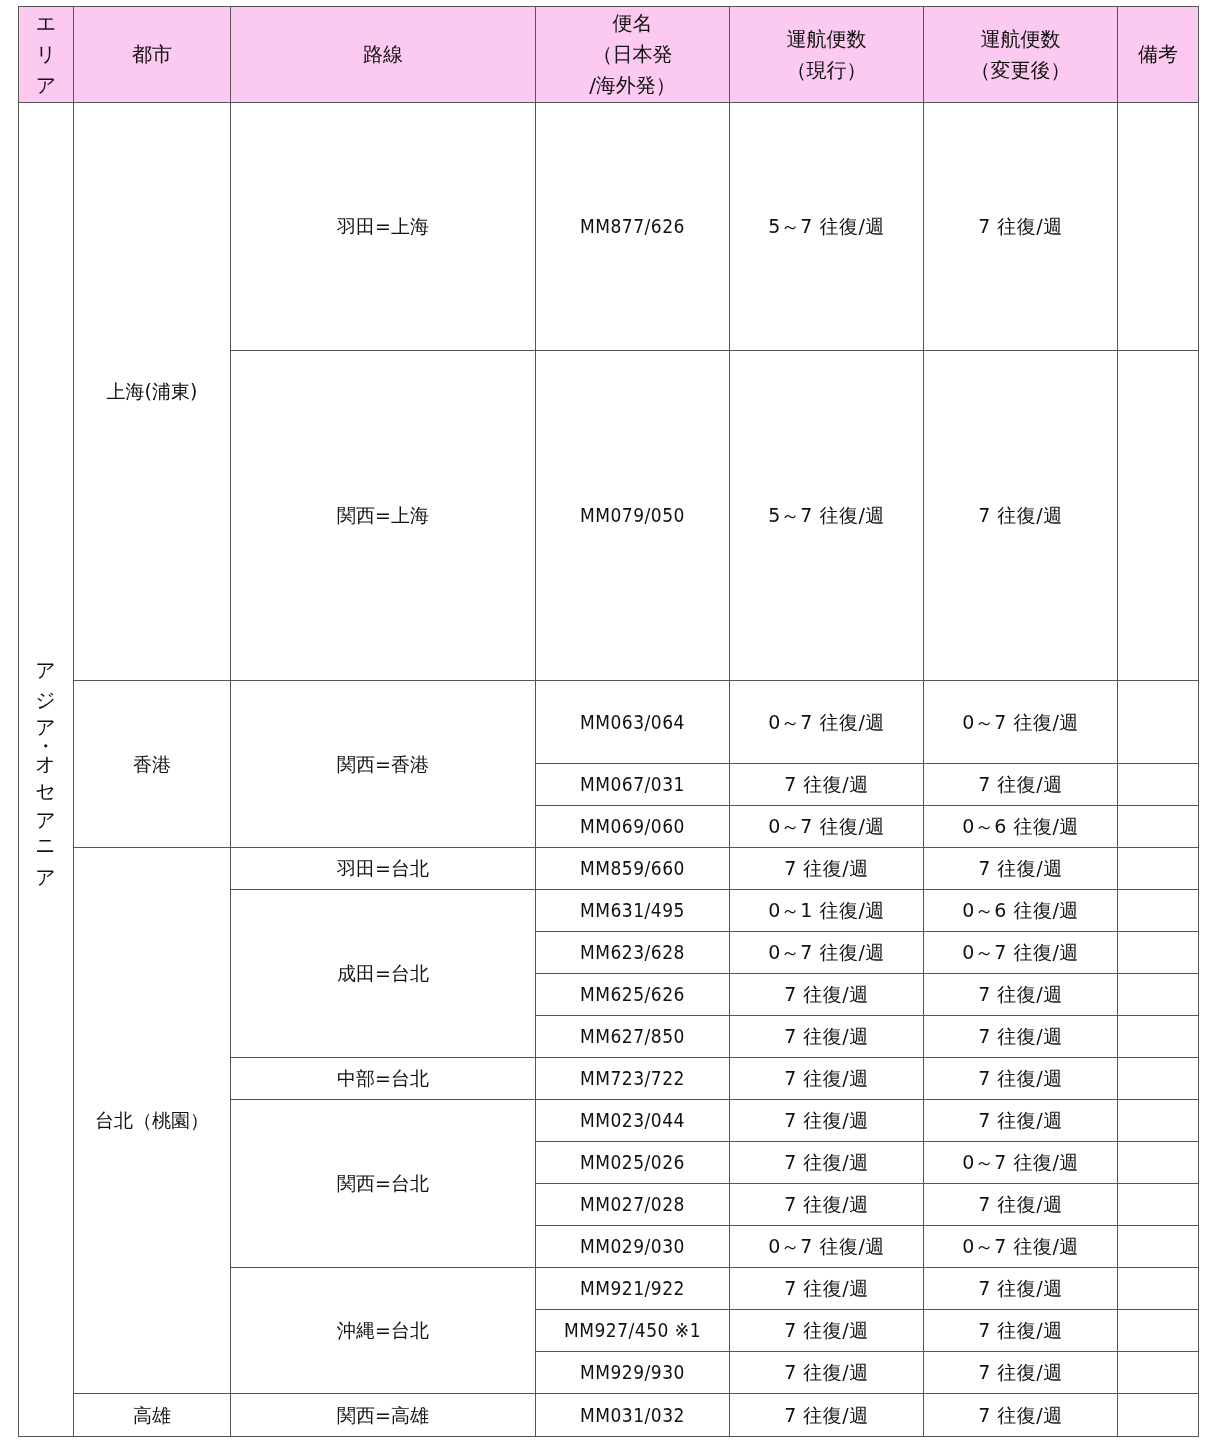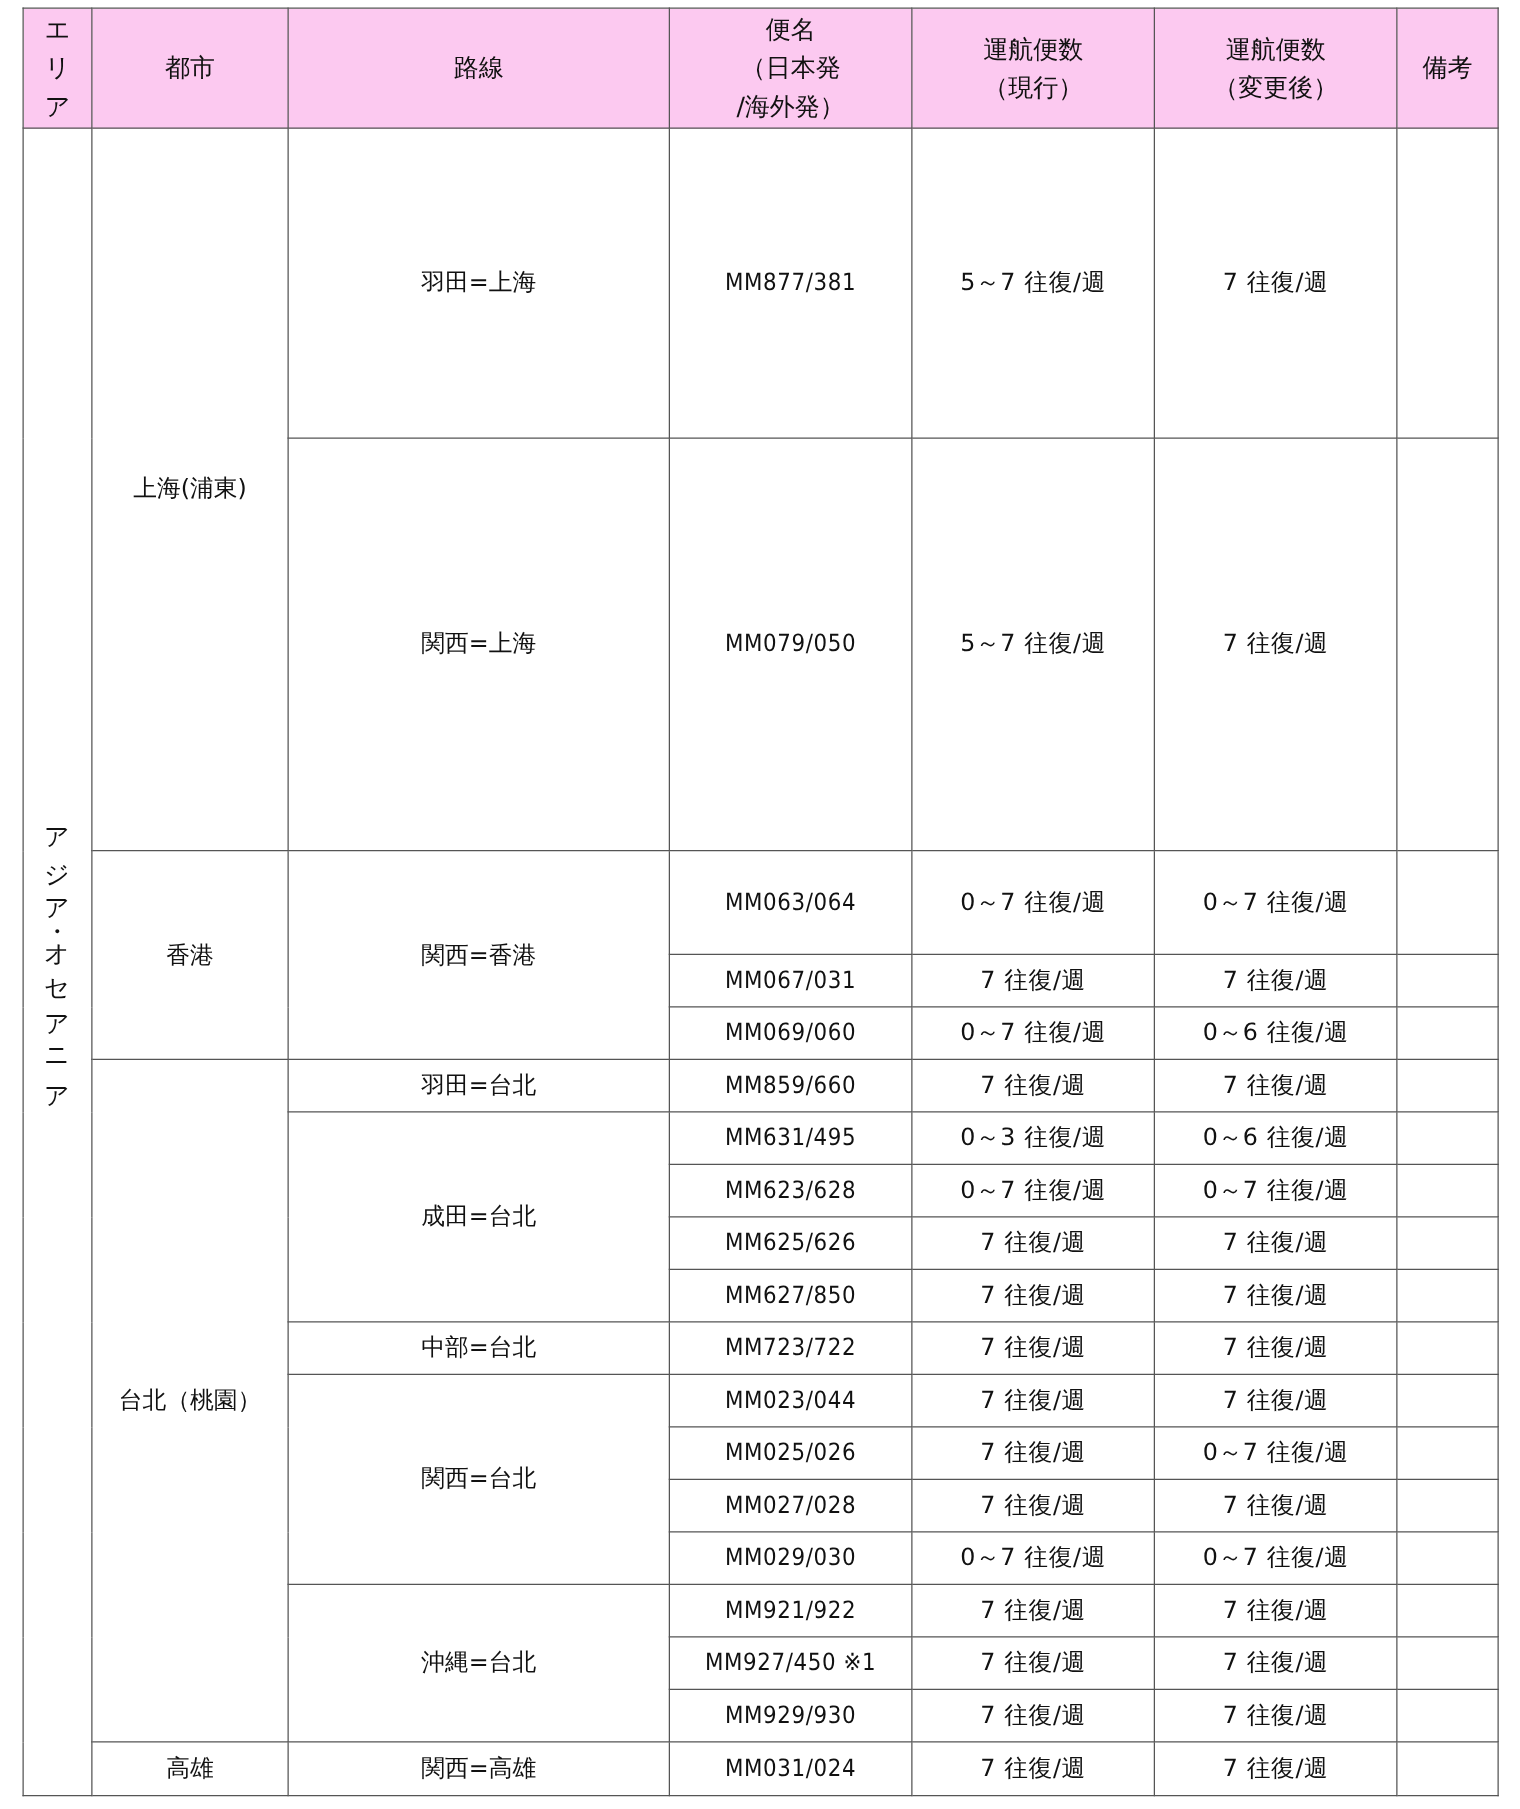--- a/index.html
+++ b/index.html
@@ -66,21 +66,21 @@
     </tr>
   </thead>
   <tbody>
 
     <tr style="height:248px">
       <td rowspan="19">
         <span class="vert">アジア・オセアニア</span>
       </td>
       <td rowspan="2" class="city">上海(浦東)</td>
       <td>羽田=上海</td>
-      <td class="flight">MM877/381</td>
+      <td class="flight">MM877/626</td>
       <td class="freq">5～7 往復/週</td>
       <td class="freq">7 往復/週</td>
       <td></td>
     </tr>
 
     <tr style="height:330px">
       <td>関西=上海</td>
       <td class="flight">MM079/050</td>
       <td class="freq">5～7 往復/週</td>
       <td class="freq">7 往復/週</td>
@@ -117,21 +117,21 @@
       <td>羽田=台北</td>
       <td class="flight">MM859/660</td>
       <td class="freq">7 往復/週</td>
       <td class="freq">7 往復/週</td>
       <td></td>
     </tr>
 
     <tr style="height:42px">
       <td rowspan="4">成田=台北</td>
       <td class="flight">MM631/495</td>
-      <td class="freq">0～3 往復/週</td>
+      <td class="freq">0～1 往復/週</td>
       <td class="freq">0～6 往復/週</td>
       <td></td>
     </tr>
 
     <tr style="height:42px">
       <td class="flight">MM623/628</td>
       <td class="freq">0～7 往復/週</td>
       <td class="freq">0～7 往復/週</td>
       <td></td>
     </tr>
@@ -205,19 +205,19 @@
     <tr style="height:42px">
       <td class="flight">MM929/930</td>
       <td class="freq">7 往復/週</td>
       <td class="freq">7 往復/週</td>
       <td></td>
     </tr>
 
     <tr style="height:43px">
       <td>高雄</td>
       <td>関西=高雄</td>
-      <td class="flight">MM031/024</td>
+      <td class="flight">MM031/032</td>
       <td class="freq">7 往復/週</td>
       <td class="freq">7 往復/週</td>
       <td></td>
     </tr>
   </tbody>
 </table>
 
 </body></html>

